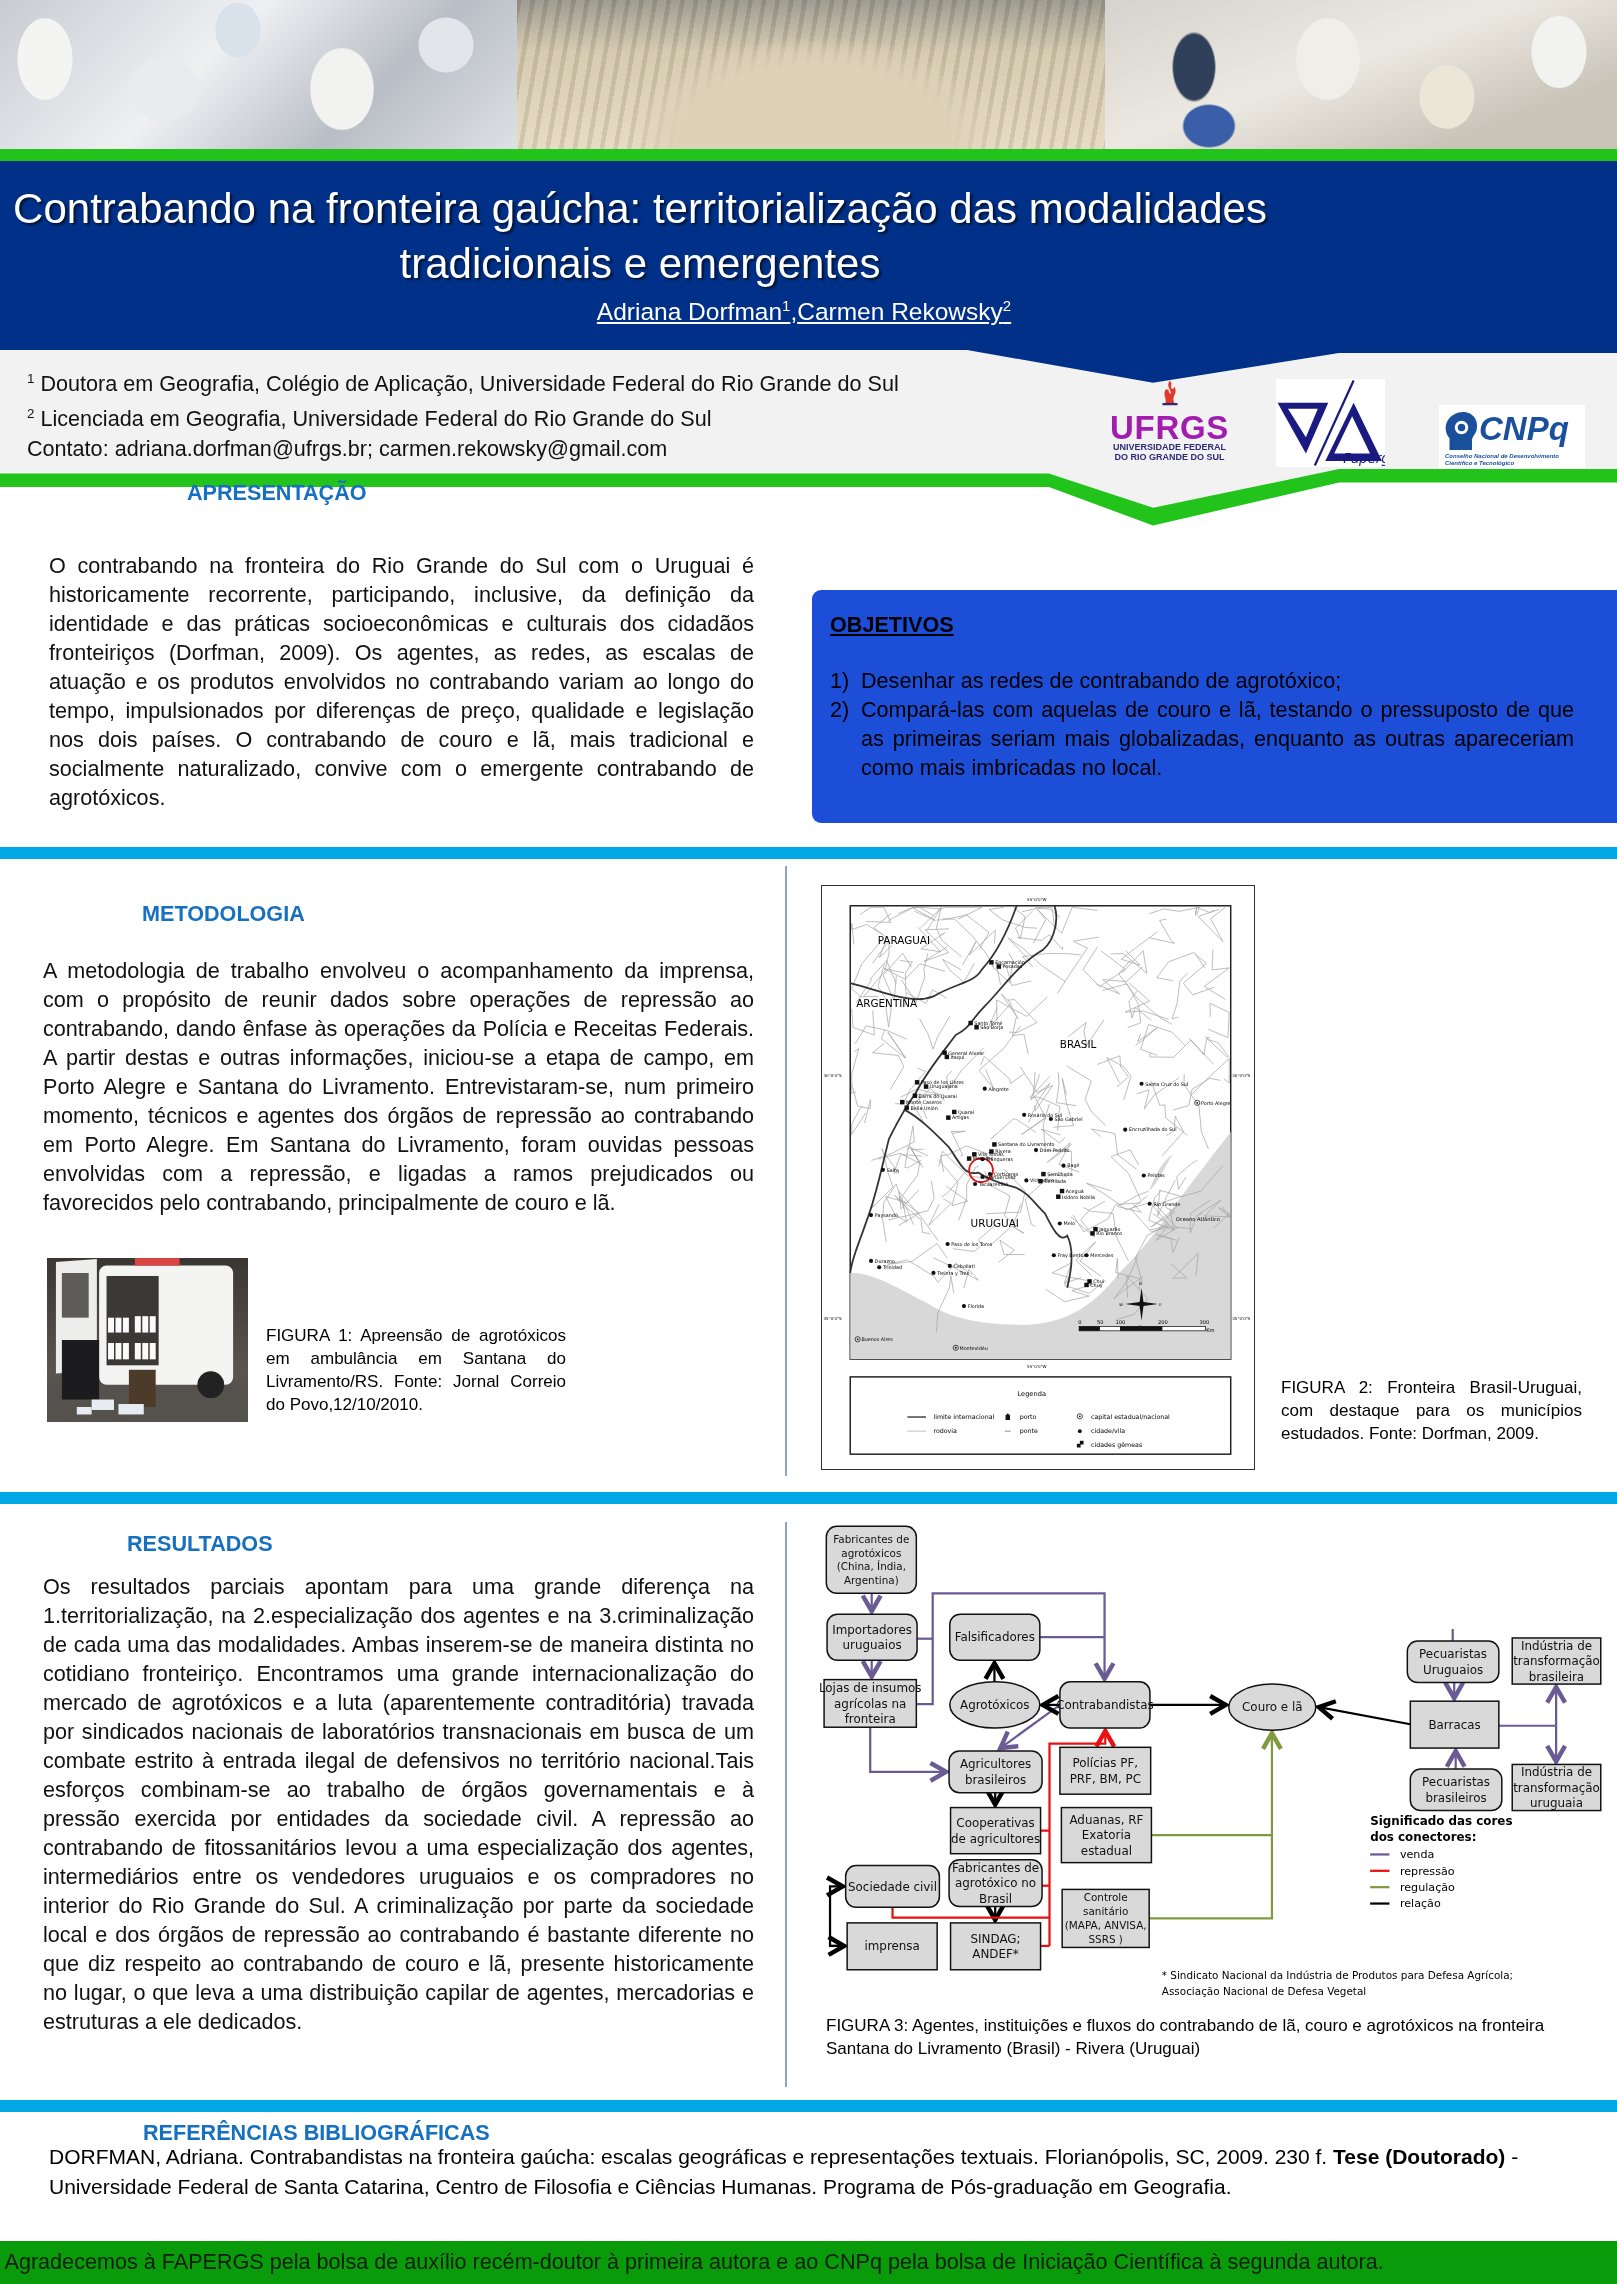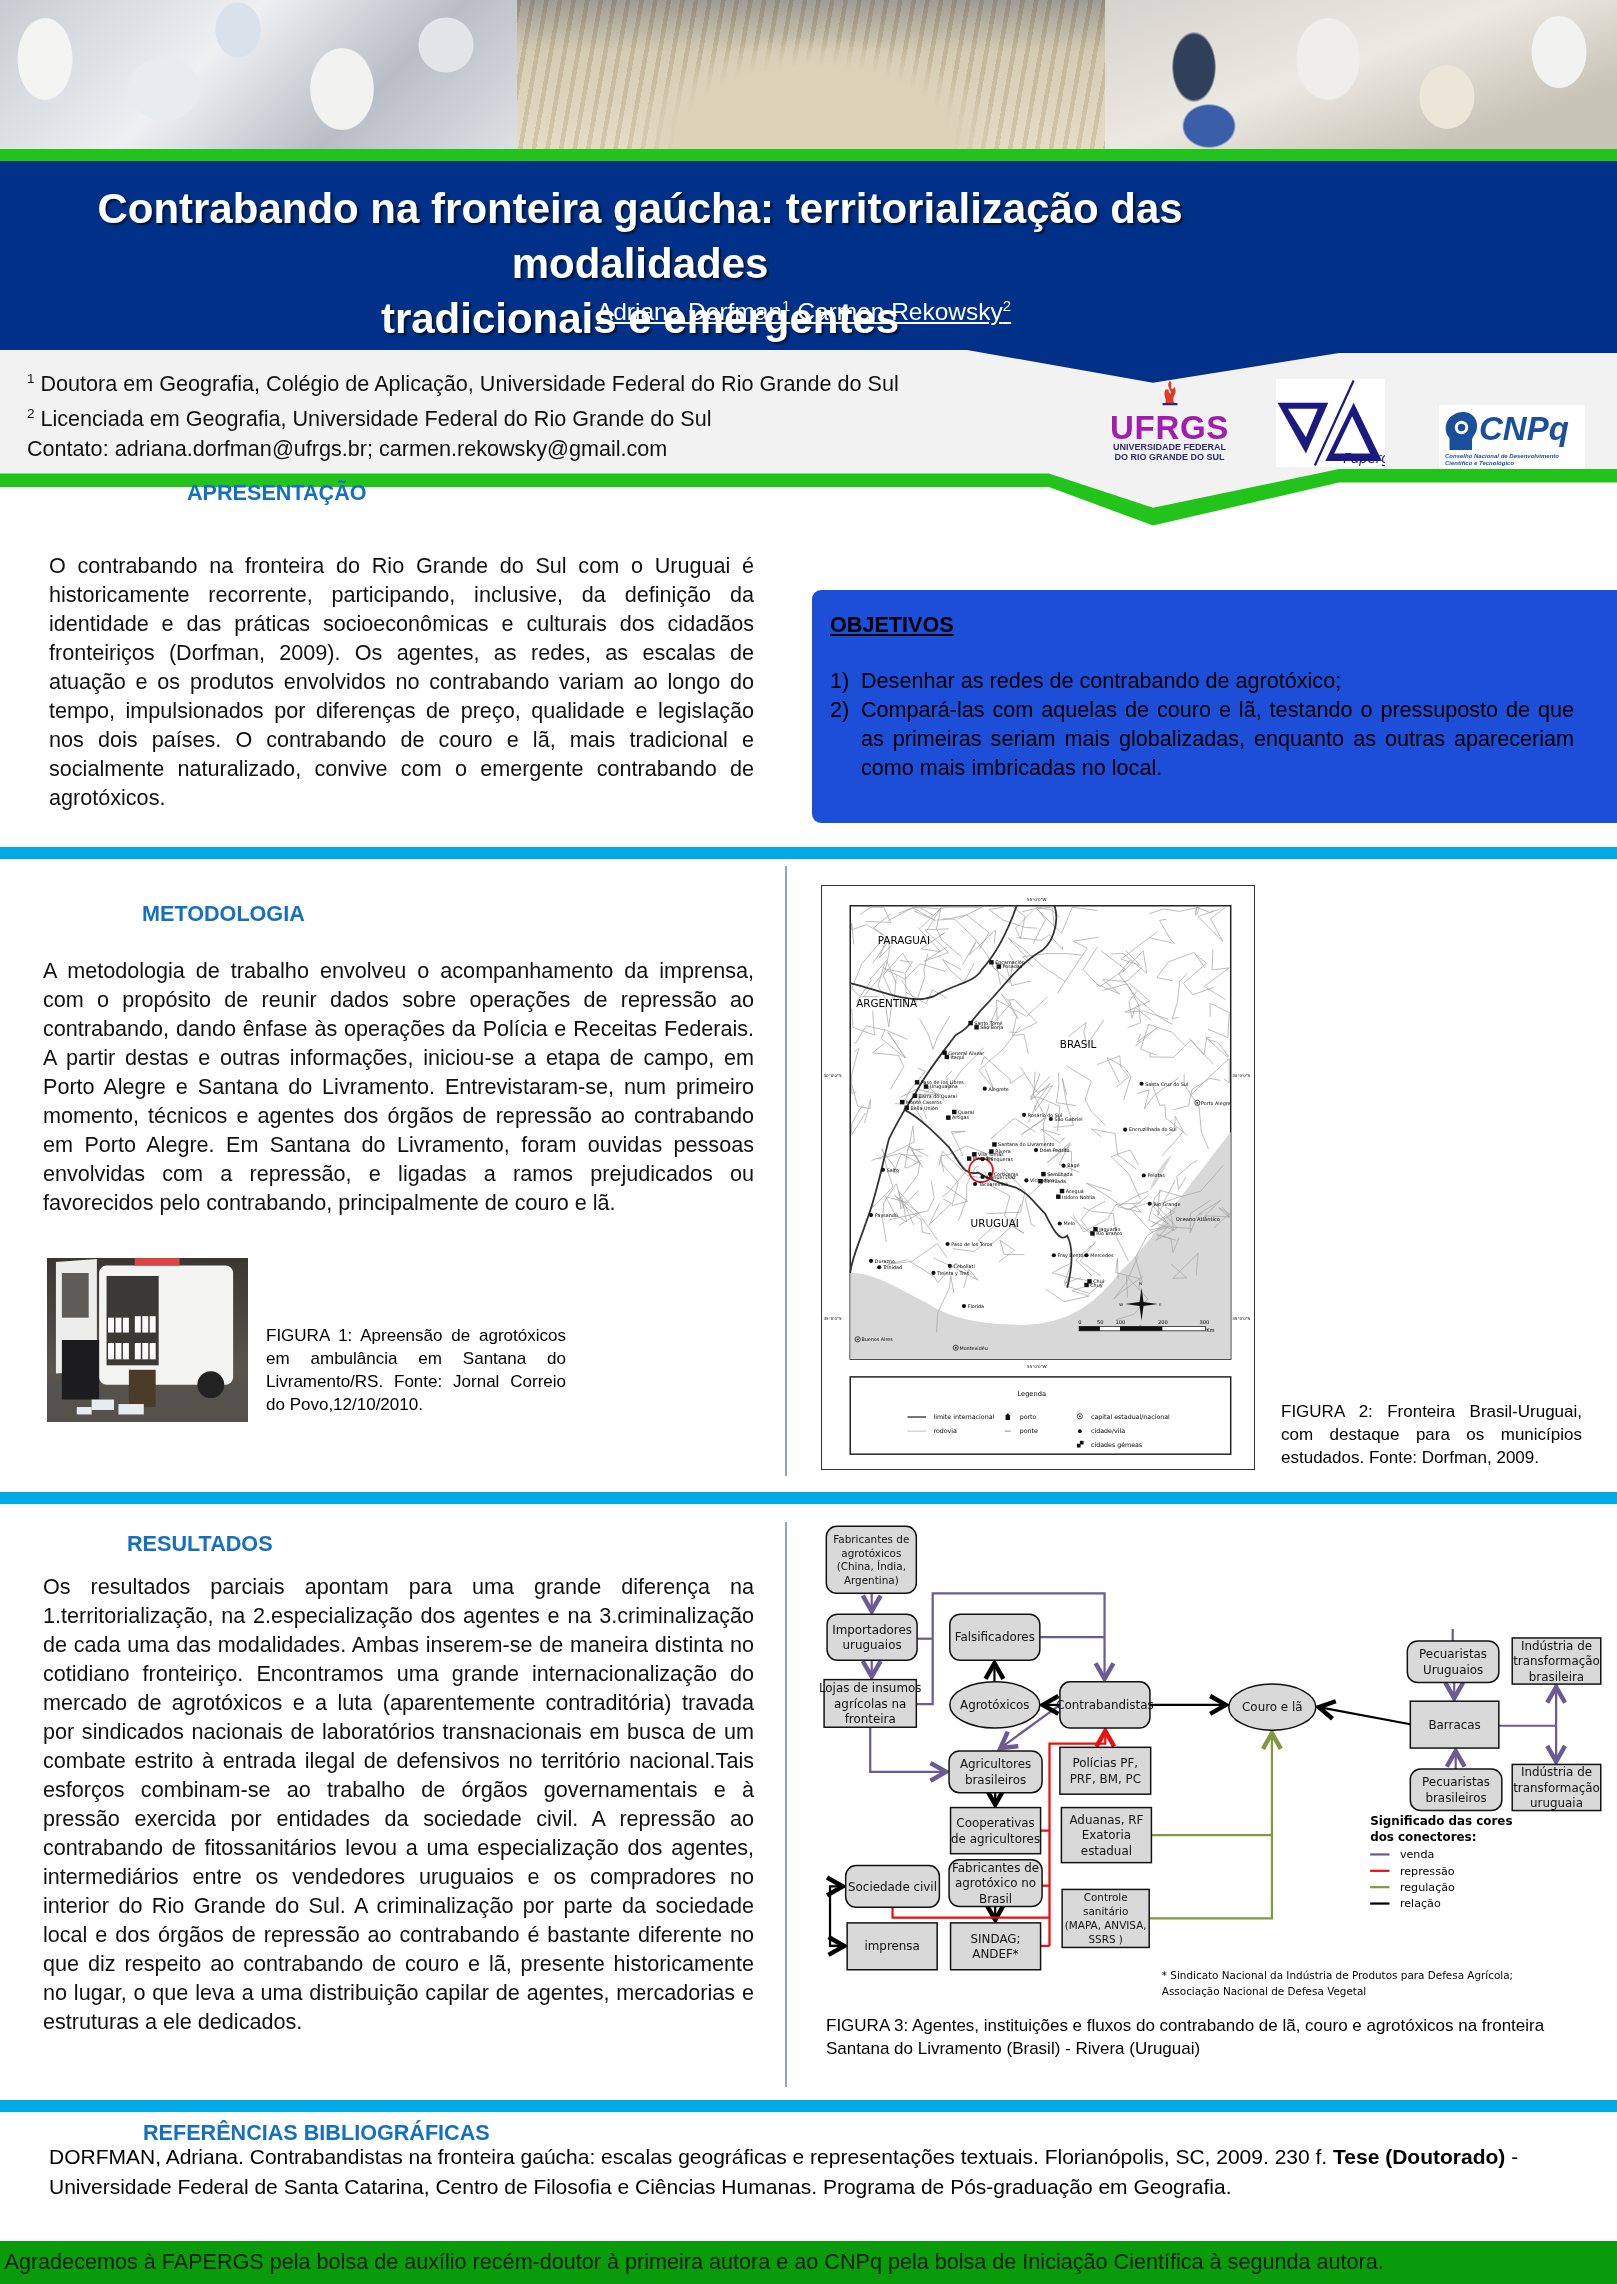--- a/index.html
+++ b/index.html
@@ -24,21 +24,21 @@
       radial-gradient(ellipse 37px 59px at 89px 67px, #30405a 55%, transparent 60%),
       radial-gradient(ellipse 45px 37px at 104px 126px, #3a5fa8 55%, transparent 60%),
       radial-gradient(ellipse 52px 67px at 223px 59px, #f0eee9 60%, transparent 62%),
       radial-gradient(ellipse 45px 52px at 342px 97px, #ece6d8 60%, transparent 62%),
       radial-gradient(ellipse 45px 59px at 454px 52px, #f2f2f0 60%, transparent 62%),
       linear-gradient(160deg, #d5d3cd, #ece9e2 45%, #c9c4b8 80%); }
 
   .green-band-top { position: absolute; left: 0; top: 149px; width: 1618px; height: 12px; background: #22c41b; }
   .title-block { position: absolute; left: 0; top: 161px; width: 1618px; height: 192px; background: #003087; }
   .title-text { position: absolute; left: 0; top: 181px; width: 1280px; text-align: center;
-      color: #fff; font-weight: bold; font-size: 42px; line-height: 55px;
+      color: #fff; font-weight: normal; font-size: 42px; line-height: 55px;
       text-shadow: 2.2px 2.2px 2.2px rgba(0,0,0,0.6); }
   .authors { position: absolute; left: 0; top: 297px; width: 1608px; text-align: center;
       color: #fff; font-size: 24.5px; text-decoration: underline; }
   .authors sup { font-size: 15px; }
 
   .chevron-svg { position: absolute; left: 0; top: 350px; width: 1618px; height: 186px; }
 
   .affil { position: absolute; left: 27px; top: 364px; font-size: 21.6px; line-height: 30px; color: #111; }
   .affil sup { font-size: 13.4px; }
 
@@ -66,21 +66,21 @@
   .cyan-bar { position: absolute; left: 0; width: 1618px; height: 12px; background: #00a9e6; }
   .v-divider { position: absolute; width: 1.5px; background: #8ea4c8; }
 
   
   .fig1-photo { position: absolute; left: 47px; top: 1258px; width: 201px; height: 164px; overflow: hidden;
       background: linear-gradient(180deg, #3a3632 0%, #5a554f 70%, #4a4640 100%); }
   .fig1-caption { position: absolute; left: 266px; top: 1324px; width: 300px; font-size: 17px; line-height: 23px; text-align: justify; }
 
   
   .map-frame { position: absolute; left: 821px; top: 885px; width: 434px; height: 585px; border: 1.5px solid #333; background: #fff; }
-  .fig2-caption { position: absolute; left: 1281px; top: 1376px; width: 301px; font-size: 17px; line-height: 23px; text-align: justify; margin-top: 24px; }
+  .fig2-caption { position: absolute; left: 1281px; top: 1376px; width: 301px; font-size: 17px; line-height: 23px; text-align: justify; }
 
   
   .flow { position: absolute; left: 818px; top: 1510px; width: 800px; height: 491px; }
   .fig3-caption { position: absolute; left: 826px; top: 2014px; width: 759px; font-size: 17px; line-height: 23px; }
 
   .refs-text { position: absolute; left: 49px; top: 2142px; width: 1532px; font-size: 21px; line-height: 30px; }
   .footer-bar { position: absolute; left: 0; top: 2241px; width: 1618px; height: 43px; background: #0a9b0a; }
   .footer-text { position: absolute; left: 4.5px; top: 2249px; font-size: 21.6px; color: #0c1f0c; white-space: nowrap; }
 
   svg text { font-family: "DejaVu Sans", sans-serif; }

